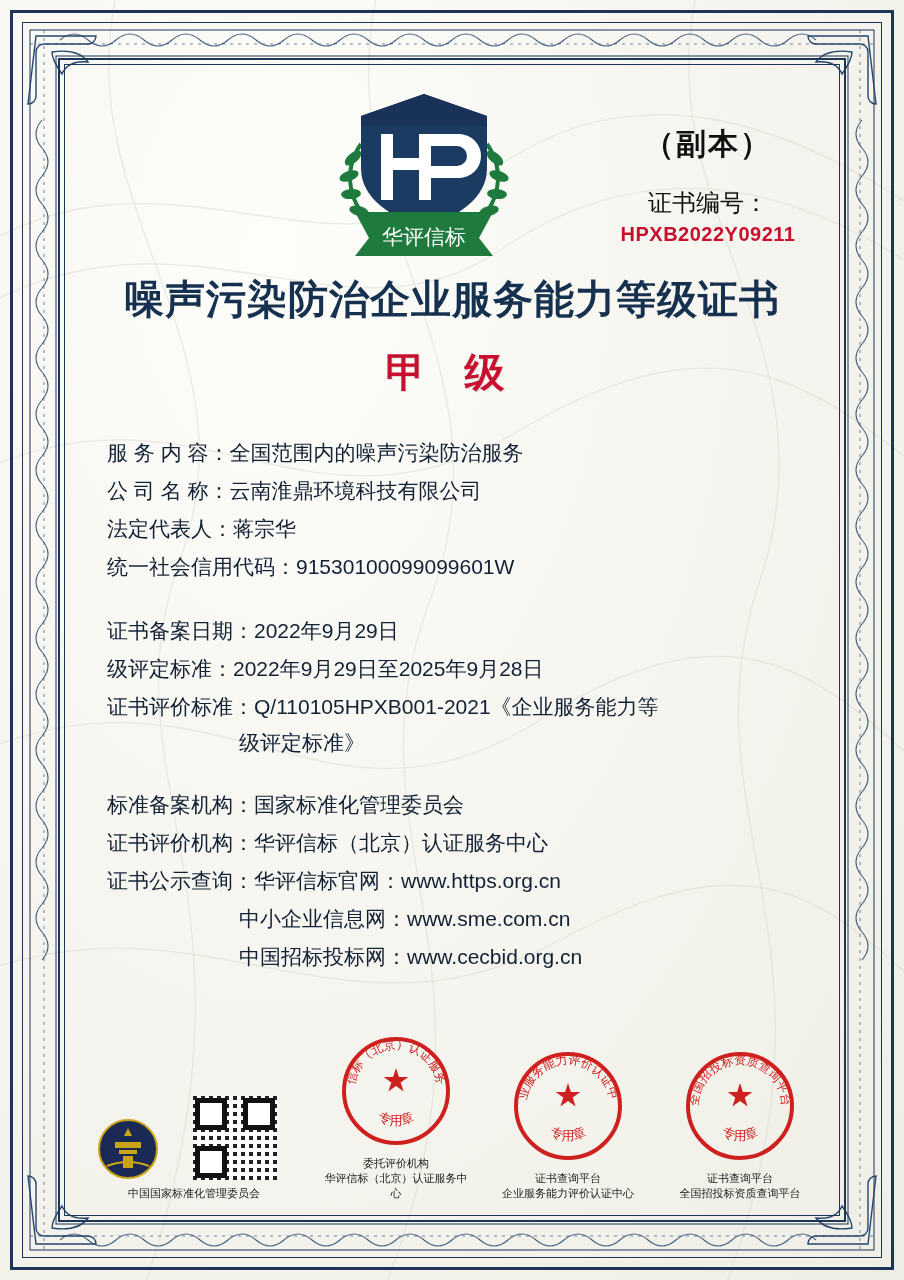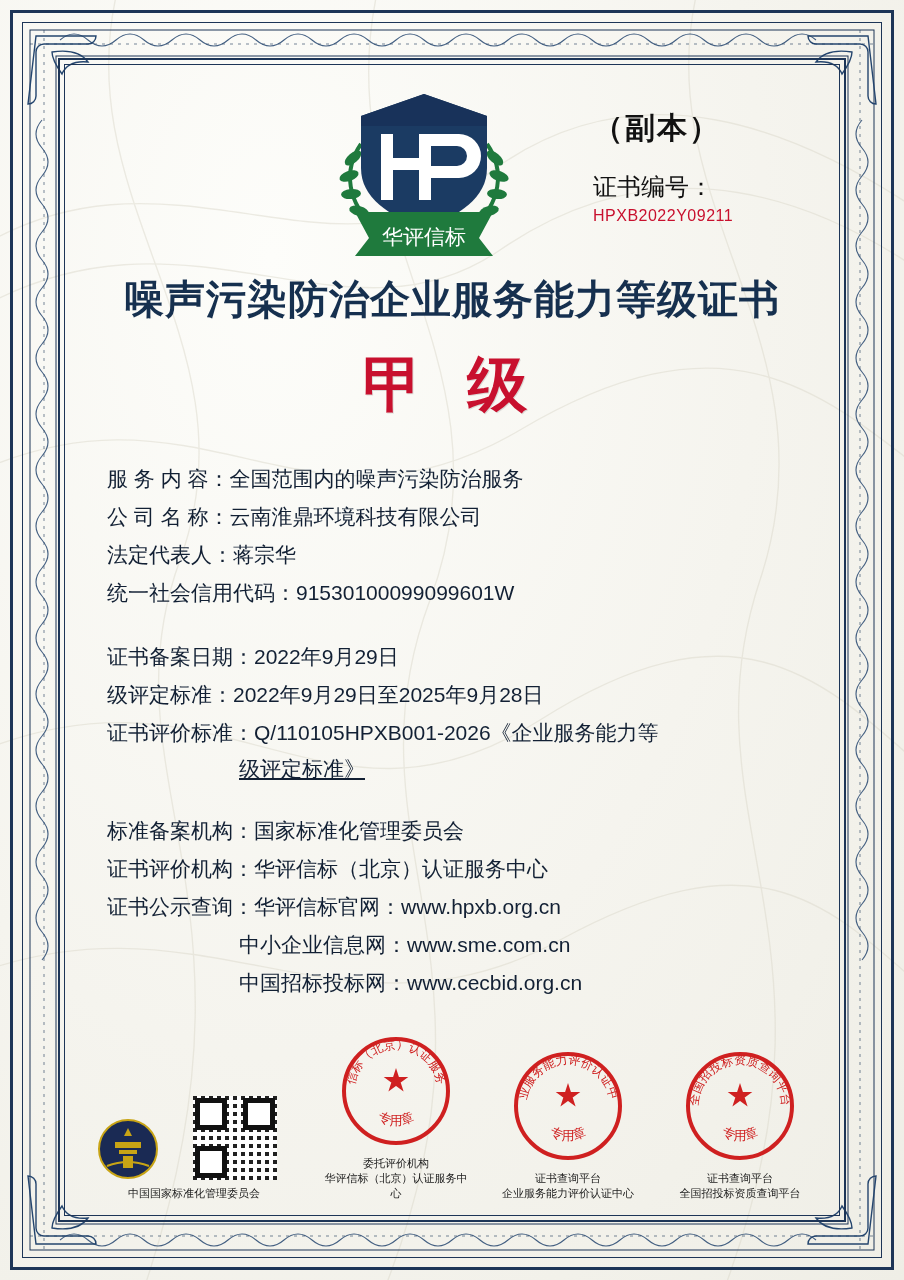--- a/index.html
+++ b/index.html
@@ -74,54 +74,54 @@
   .logo-wrap {
     position: absolute;
     left: 244px;
     top: 8px;
     width: 210px;
     height: 175px;
   }
   .subcopy {
     position: absolute;
     right: 6px;
-    top: 30px;
-    text-align: left;
+    top: 46px;
+    text-align: center;
     width: 230px;
   }
   .subcopy .fuben {
     font-size: 30px;
     font-weight: bold;
     color: #111111;
     letter-spacing: 2px;
     margin-bottom: 22px;
   }
   .subcopy .num-label {
     font-size: 24px;
     color: #111111;
     margin-bottom: 4px;
   }
   .subcopy .num-value {
-    font-size: 16px;
-    font-weight: normal;
+    font-size: 20px;
+    font-weight: bold;
     color: #c8102e;
     letter-spacing: 0.5px;
   }
 
   .main-title {
     text-align: center;
     font-size: 40px;
     font-weight: bold;
     color: #16304f;
     letter-spacing: 1px;
     margin-top: 4px;
   }
   .grade {
     text-align: center;
-    font-size: 60px;
+    font-size: 40px;
     font-weight: bold;
     color: #c8102e;
     letter-spacing: 14px;
     margin-top: 18px;
     text-shadow: 1px 1px 0 rgba(0,0,0,0.12);
   }
 
   .fields {
     margin-top: 34px;
     padding-left: 32px;
@@ -141,21 +141,20 @@
   .field-value {
     white-space: pre-wrap;
   }
 
   .block-gap { height: 26px; }
   .continuation {
     font-size: 21px;
     line-height: 34px;
     padding-left: 132px;
     color: #122034;
-    text-decoration: underline;
   }
 
   .links .field-value,
   .link-line {
     font-size: 21px;
   }
   .link-line {
     line-height: 38px;
     padding-left: 132px;
     color: #122034;
@@ -364,37 +363,37 @@
       <div class="field-row">
         <span class="field-label">证书备案日期：</span>
         <span class="field-value">2022年9月29日</span>
       </div>
       <div class="field-row">
         <span class="field-label">级评定标准：</span>
         <span class="field-value">2022年9月29日至2025年9月28日</span>
       </div>
       <div class="field-row">
         <span class="field-label">证书评价标准：</span>
-        <span class="field-value">Q/110105HPXB001-2026《企业服务能力等</span>
+        <span class="field-value">Q/110105HPXB001-2021《企业服务能力等</span>
       </div>
       <div class="continuation">级评定标准》</div>
 
       <div class="block-gap"></div>
 
       <div class="field-row">
         <span class="field-label">标准备案机构：</span>
         <span class="field-value">国家标准化管理委员会</span>
       </div>
       <div class="field-row">
         <span class="field-label">证书评价机构：</span>
         <span class="field-value">华评信标（北京）认证服务中心</span>
       </div>
       <div class="field-row links">
         <span class="field-label">证书公示查询：</span>
-        <span class="field-value">华评信标官网：www.hpxb.org.cn</span>
+        <span class="field-value">华评信标官网：www.https.org.cn</span>
       </div>
       <div class="link-line">中小企业信息网：www.sme.com.cn</div>
       <div class="link-line">中国招标投标网：www.cecbid.org.cn</div>
     </div>
 
     <div class="footer">
       <div class="footer-inner">
 
         <div class="foot-item" style="width:210px">
           <div class="emblem-foot">

